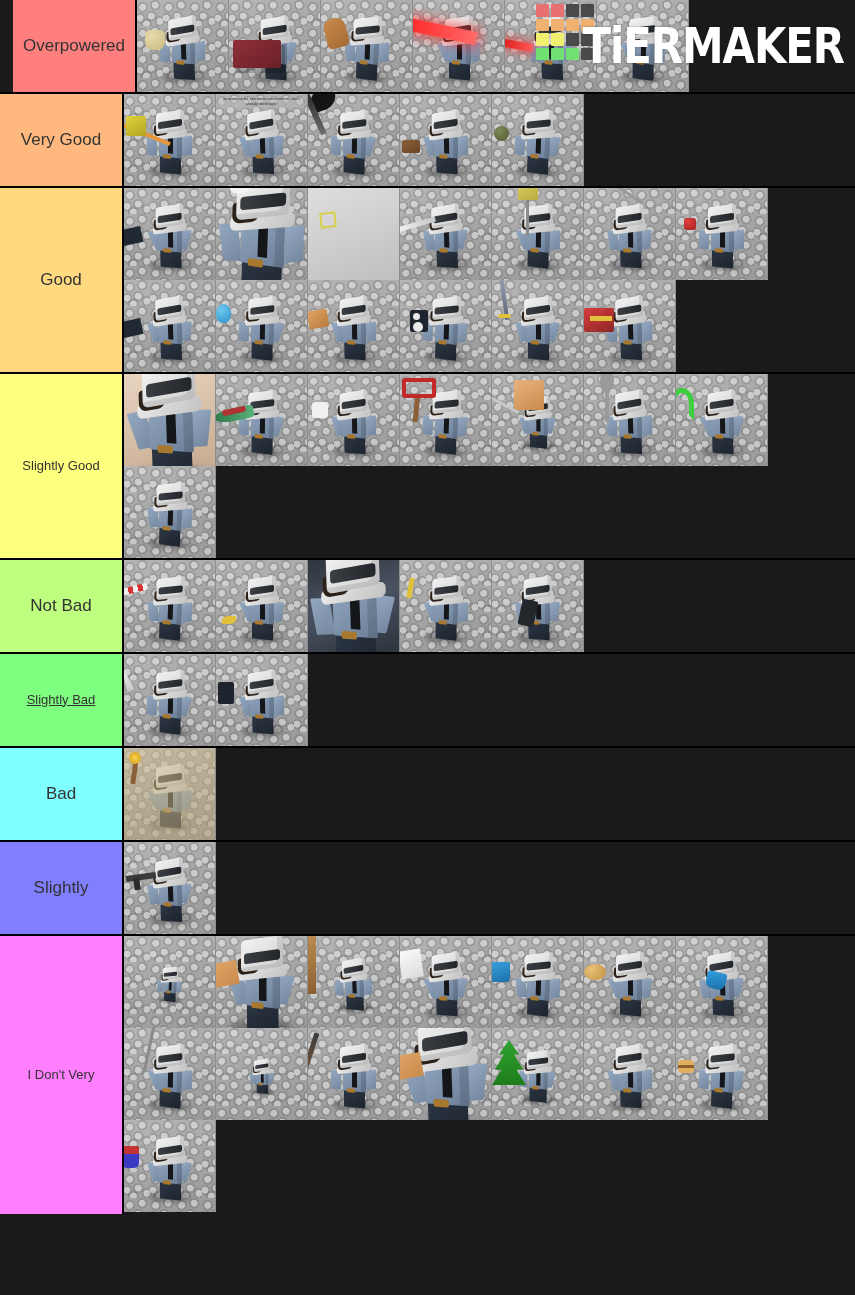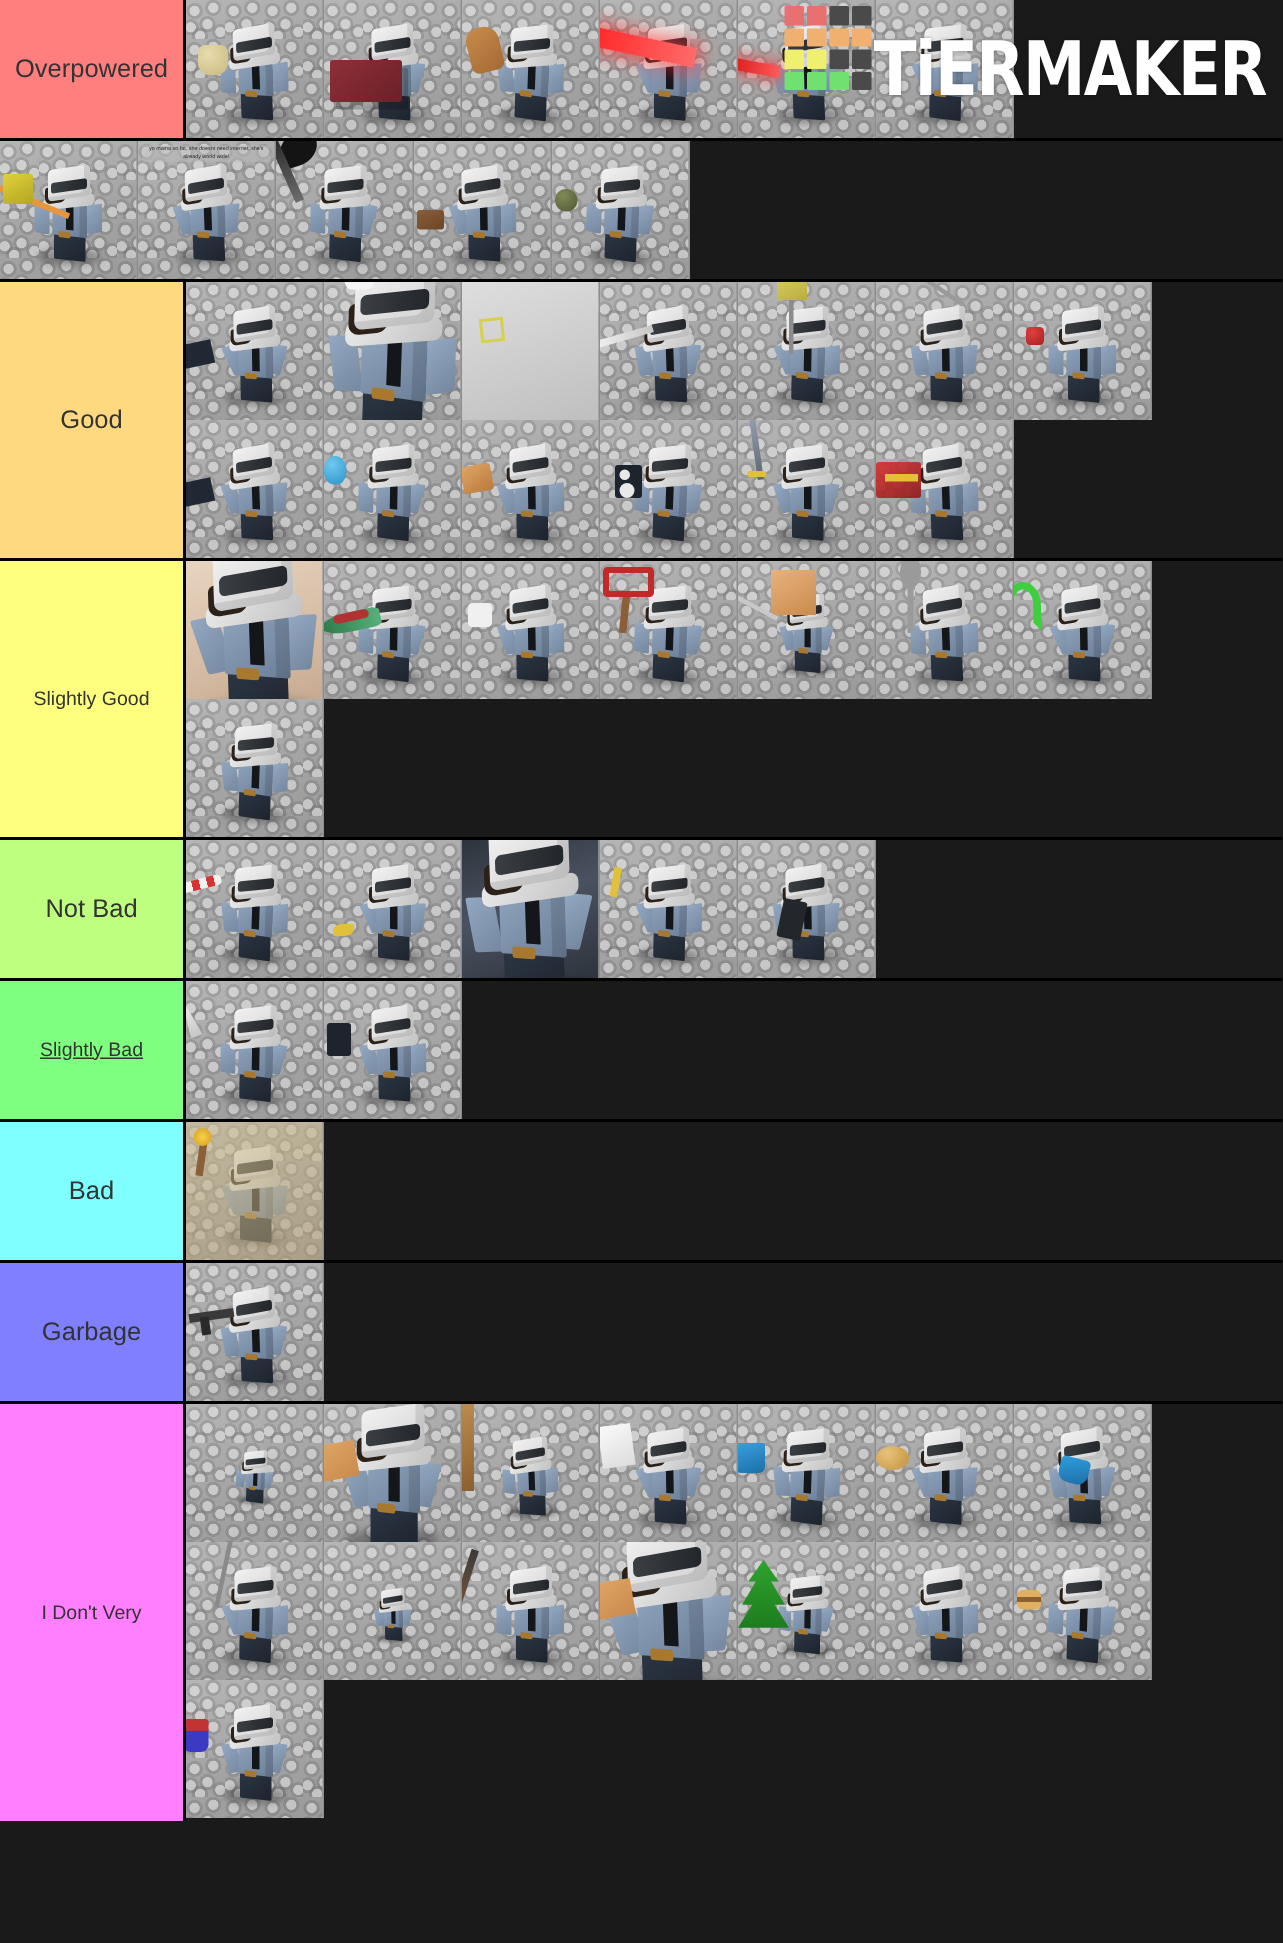--- a/index.html
+++ b/index.html
@@ -246,21 +246,21 @@
     letter-spacing: -1px;
     color: #ffffff;
     transform: scaleY(1.22) scaleX(1.02);
     text-shadow: 0 0 2px rgba(0,0,0,.35);
   }
 </style>
 </head>
 <body>
 
 <div id="tier-list">
-    <div class="tier-row" style="height: 94px;">
+    <div class="tier-row" style="height: 94px; padding-left: 13px;">
       <div class="tier-label" style="background: rgb(255, 127, 127);">Overpowered</div>
       <div class="tier-cells">
         <div class="cell">
           <div class="plate"></div>
           <div class="av" style="--s: 1; --r: -2deg; --al: 0deg; --ar: 0deg;">
             <div class="shadow"></div>
             <div class="armL"></div>
             <div class="armR"></div>
             <div class="legs"></div>
             <div class="torso"></div>
@@ -383,20 +383,21 @@
             <div class="hair"></div>
             <div class="head"></div>
             <div class="visor"></div>
             <div class="handL"></div>
             <div class="handR"></div>
           </div>
         </div>
       </div>
     </div>
     <div class="tier-row" style="height: 94px;">
+      <div class="tier-label" style="background: rgb(255, 185, 127);">Very Good</div>
       <div class="tier-cells">
         <div class="cell">
           <div class="plate"></div>
           <div class="av" style="--s: 1; --r: 0deg; --al: 0deg; --ar: 0deg;">
             <div class="shadow"></div>
             <div class="armL"></div>
             <div class="armR"></div>
             <div class="legs"></div>
             <div class="torso"></div>
             <div class="tie"></div>
@@ -1065,21 +1066,21 @@
             <div class="handL"></div>
             <div class="handR"></div>
           </div>
           <div class="prop sandbg"></div>
           <div class="prop torch"></div>
           <div class="prop flame"></div>
         </div>
       </div>
     </div>
     <div class="tier-row" style="height: 94px;">
-      <div class="tier-label" style="background: rgb(127, 127, 255);">Garbage</div>
+      <div class="tier-label" style="background: rgb(127, 127, 255);">Slightly</div>
       <div class="tier-cells">
         <div class="cell">
           <div class="plate"></div>
           <div class="av" style="--s: 1; --r: -2deg; --al: -9deg; --ar: 16deg;">
             <div class="shadow"></div>
             <div class="armL"></div>
             <div class="armR"></div>
             <div class="legs"></div>
             <div class="torso"></div>
             <div class="tie"></div>

